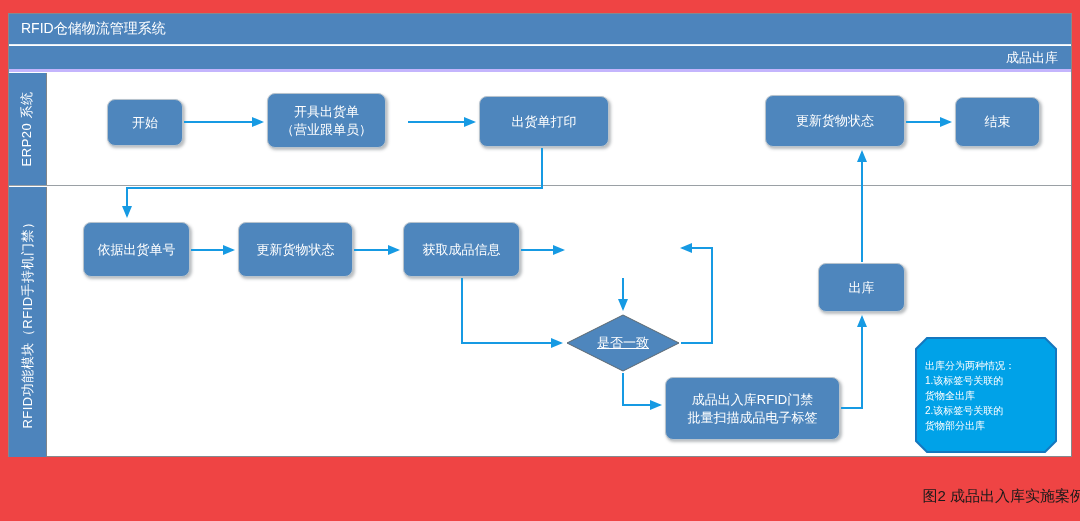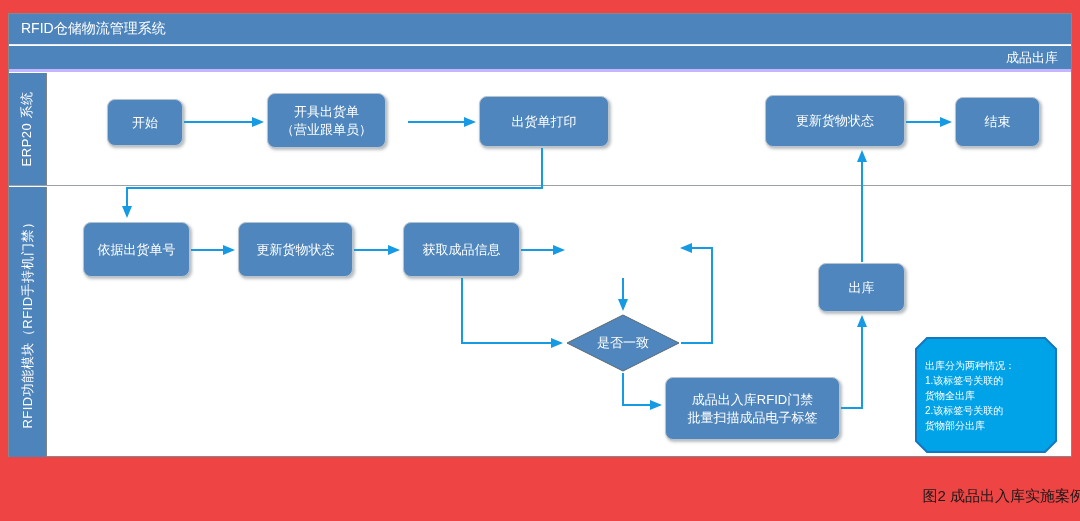--- a/index.html
+++ b/index.html
@@ -31,21 +31,21 @@
 
   .node{position:absolute;background:var(--node-blue);border:1px solid #b7c3cd;
     border-radius:8px;color:#fff;display:flex;align-items:center;justify-content:center;
     text-align:center;box-shadow:1.5px 2px 3px rgba(55,65,75,.35);z-index:2;}
   .nl{white-space:pre-line;font-size:13px;line-height:1.35;}
 
   .diamond{position:absolute;display:flex;align-items:center;justify-content:center;
     color:#fff;z-index:2;}
   .diamond svg{position:absolute;left:0;top:0;}
   .diamond polygon{fill:var(--node-blue);stroke:#5b6770;stroke-width:1;}
-  .diamond .nl{position:relative;z-index:1;}
+  .diamond .nl{position:relative;z-index:1;text-decoration:underline;}
 
   .note{position:absolute;display:flex;align-items:center;z-index:2;color:#fff;}
   .note svg{position:absolute;left:0;top:0;}
   .note polygon{fill:var(--note-fill);stroke:var(--note-border);stroke-width:2;}
   .note .nl{position:relative;z-index:1;text-align:left;padding:0 10px;
     font-size:10px;line-height:1.5;}
 
   svg.overlay{position:absolute;left:0;top:0;z-index:3;pointer-events:none;}
   .conn{fill:none;stroke:var(--arrow-blue);stroke-width:2;}
   #ah path{fill:var(--arrow-blue);}

